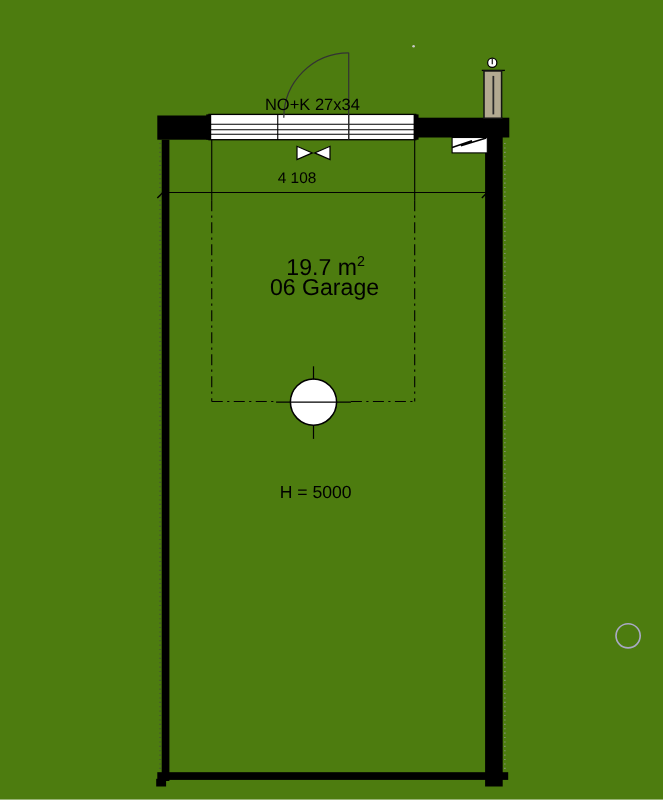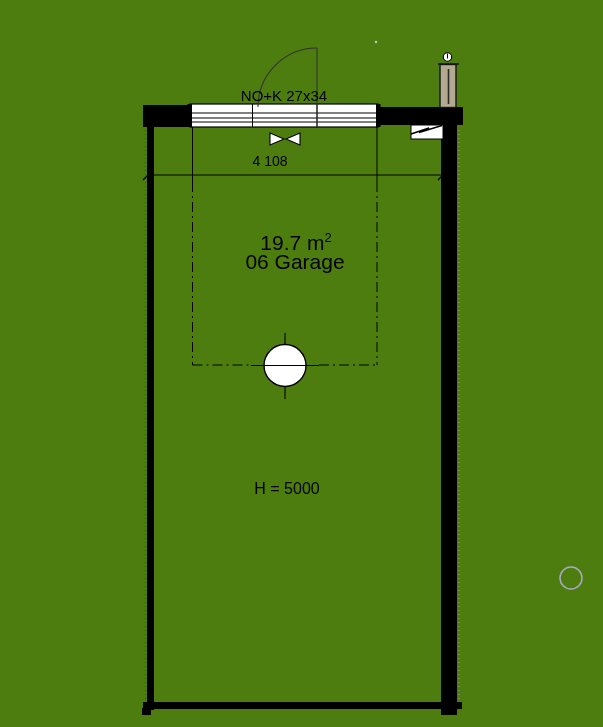--- a/index.html
+++ b/index.html
@@ -16,21 +16,21 @@
     color:#000;
     white-space:nowrap;
     transform:translateX(-50%);
     line-height:1;
   }
   .lbl-door{font-size:15px;}
   .lbl-dim{font-size:14px;text-align:right;}
   .lbl-room{font-size:21px;}
   .lbl-area{font-size:21px;}
   .lbl-area sup{font-size:13px;}
-  .lbl-height{font-size:16px;margin-top:40px;}
+  .lbl-height{font-size:16px;}
 </style>
 </head>
 <body>
 
 <div id="canvas">
 
   <svg width="603" height="727" viewBox="0 0 603 727">
 
     <line x1="145.5" y1="110" x2="145.5" y2="707" stroke="#444" stroke-width="1" stroke-dasharray="1 3"></line>
     <line x1="459" y1="130" x2="459" y2="700" stroke="#9a9a9a" stroke-width="1" stroke-dasharray="1 3"></line>

